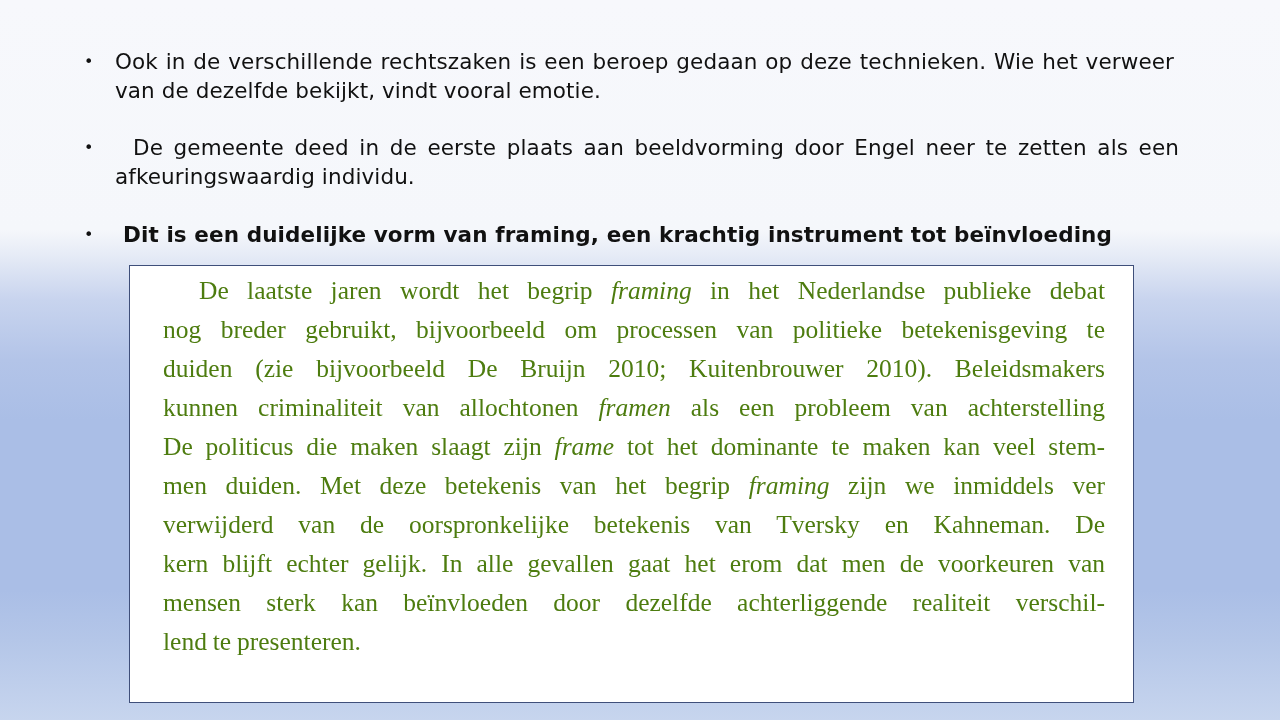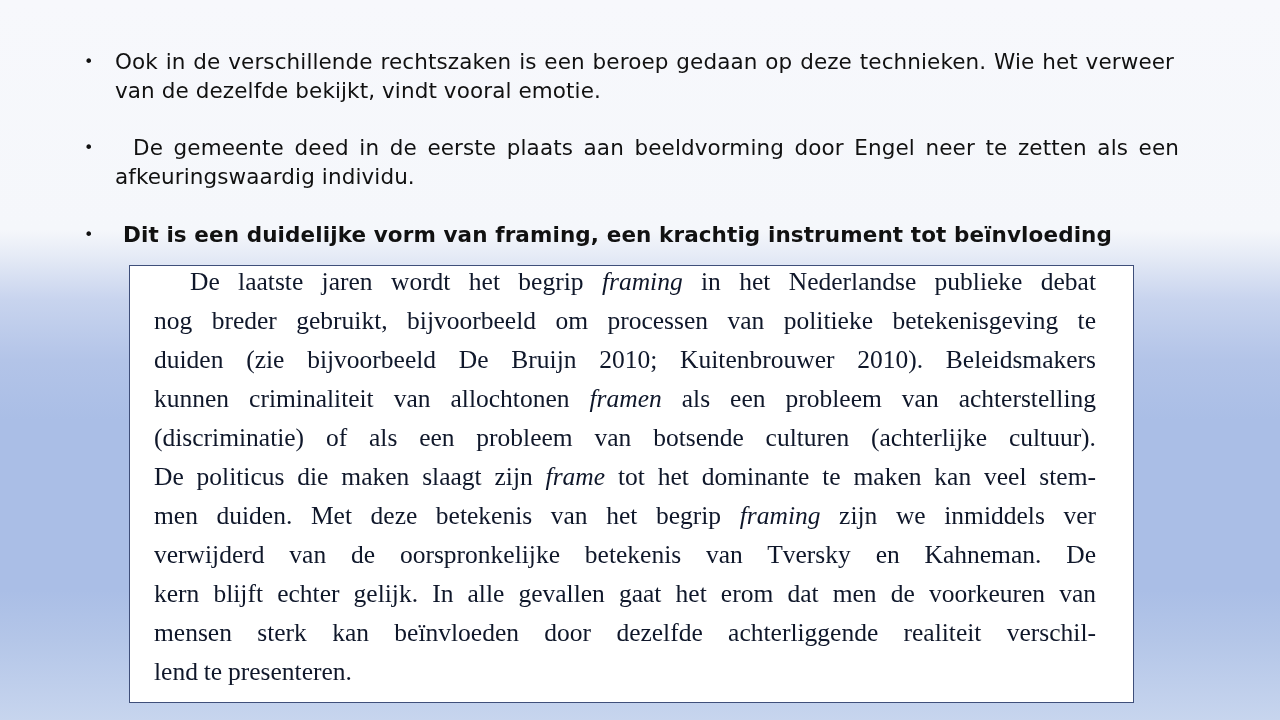--- a/index.html
+++ b/index.html
@@ -20,23 +20,23 @@
   .b1 { top:47px; width:1090px; }
   .b2 { top:133px; width:1095px; }
   .b3 { top:220px; width:1095px; }
   .just { text-align:justify; text-align-last:left; }
   .excerpt {
     position:absolute; left:129px; top:265px; width:1005px; height:438px;
     background:#fff; border:1px solid #3f4f7a; box-sizing:border-box;
     overflow:hidden;
   }
   .excerpt p {
-    margin:4px; position:absolute; left:20px; top:-8px; width:942px;
+    margin:13px; position:absolute; left:20px; top:-8px; width:942px;
     font-family:"Liberation Serif", "DejaVu Serif", serif;
-    font-size:25.5px; line-height:39px; color:#0f172a;
+    font-size:25.5px; line-height:39px; color:#4d7c0f;
     text-align:justify; word-spacing:-0.5px;
   }
   .excerpt .line { display:block; white-space:nowrap; text-align-last:justify; text-align:justify; }
   .excerpt .line.last { text-align-last:left; }
   .excerpt .indent { padding-left:36px; }
   .excerpt em { font-style:italic; }
 </style>
 </head>
 <body>
 
@@ -54,21 +54,20 @@
     <span class="txt" style="margin-left:39px;font-weight:bold;">Dit is een duidelijke vorm van framing, een krachtig instrument tot beïnvloeding</span>
   </div>
 </div>
 
 <div class="excerpt">
   <p>
     <span class="line indent"><span>De laatste jaren wordt het begrip </span><em>framing</em><span> in het Nederlandse publieke debat</span></span>
     <span class="line"><span>nog breder gebruikt, bijvoorbeeld om processen van politieke betekenisgeving te</span></span>
     <span class="line"><span>duiden (zie bijvoorbeeld De Bruijn 2010; Kuitenbrouwer 2010). Beleidsmakers</span></span>
     <span class="line"><span>kunnen criminaliteit van allochtonen </span><em>framen</em><span> als een probleem van achterstelling</span></span>
-    <span class="line"><span>(discriminatie) of als een probleem van botsende culturen (achterlijke cultuur).</span></span>
     <span class="line"><span>De politicus die maken slaagt zijn </span><em>frame</em><span> tot het dominante te maken kan veel stem-</span></span>
     <span class="line"><span>men duiden. Met deze betekenis van het begrip </span><em>framing</em><span> zijn we inmiddels ver</span></span>
     <span class="line"><span>verwijderd van de oorspronkelijke betekenis van Tversky en Kahneman. De</span></span>
     <span class="line"><span>kern blijft echter gelijk. In alle gevallen gaat het erom dat men de voorkeuren van</span></span>
     <span class="line"><span>mensen sterk kan beïnvloeden door dezelfde achterliggende realiteit verschil-</span></span>
     <span class="line last"><span>lend te presenteren.</span></span>
   </p>
 </div>
 
 </body></html>

